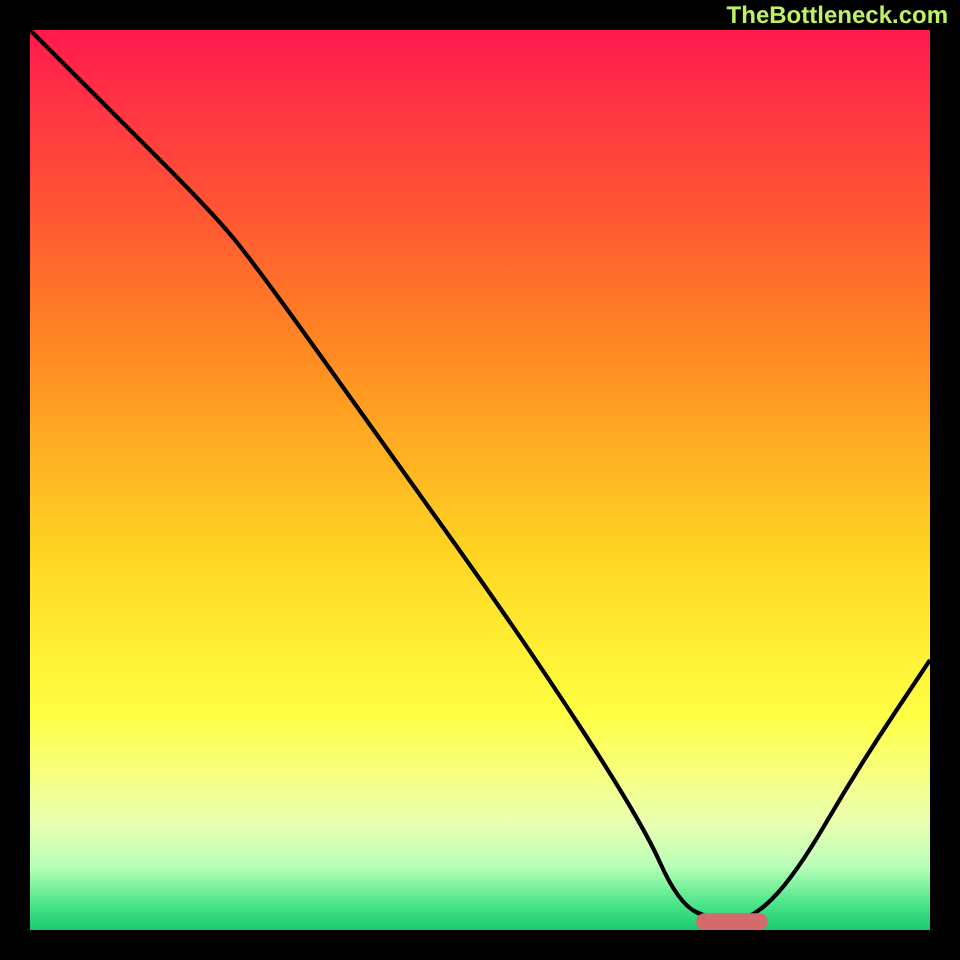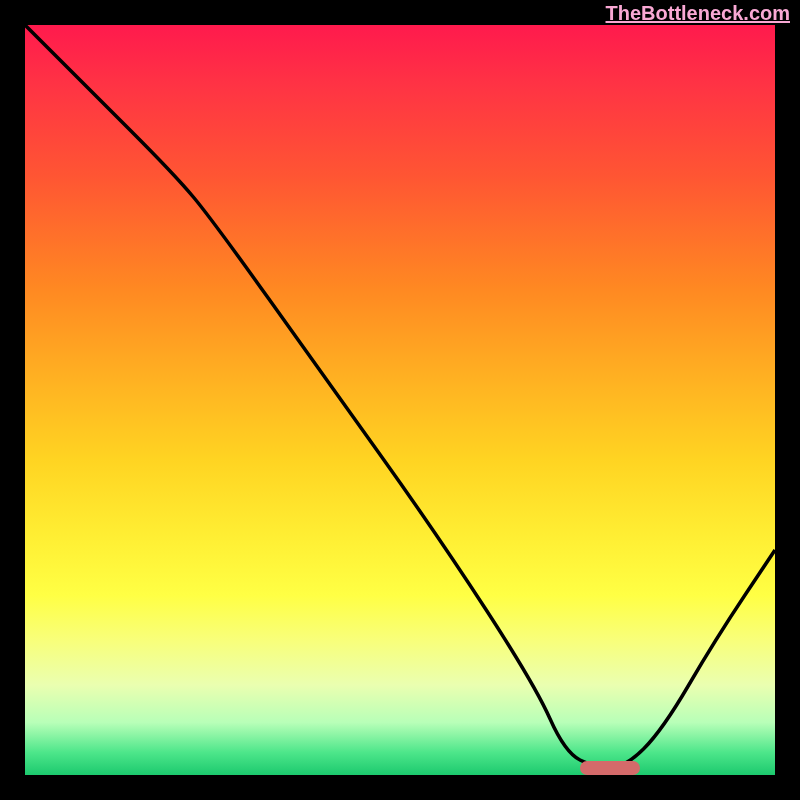--- a/index.html
+++ b/index.html
@@ -8,25 +8,24 @@
     width: 800px;
     height: 800px;
     background: #000;
     position: relative;
     font-family: Arial, sans-serif;
   }
   .watermark {
     position: absolute;
     top: 2px;
     right: 10px;
-    color: #f9a8d4;
+    color: #bef264;
     font-size: 20px;
     font-weight: bold;
     z-index: 10;
-    text-decoration: underline;
   }
   .plot-area {
     position: absolute;
     top: 25px;
     left: 25px;
     width: 750px;
     height: 750px;
     background: linear-gradient(to bottom,
       #ff1a4d 0%,
       #ff3344 8%,

